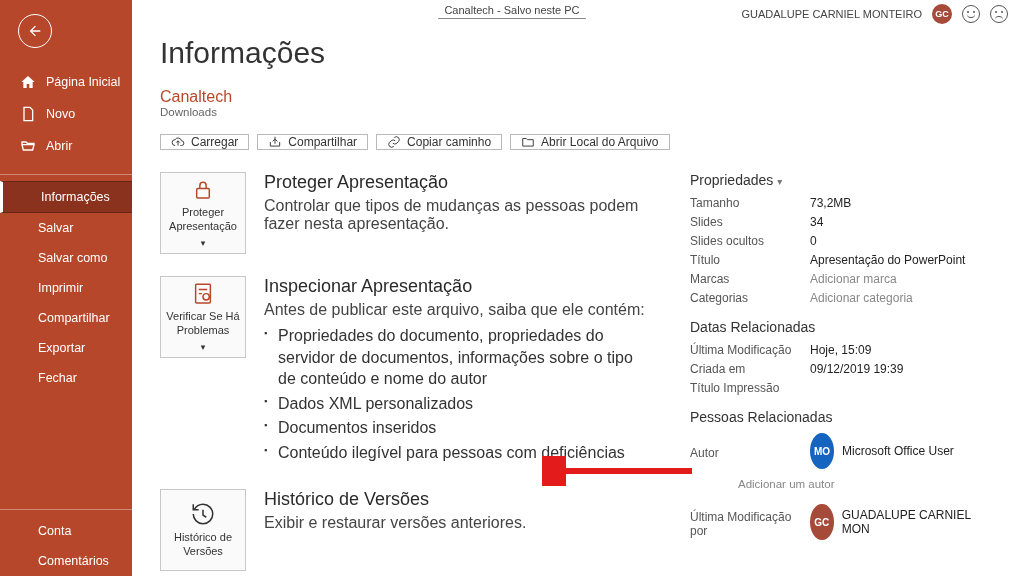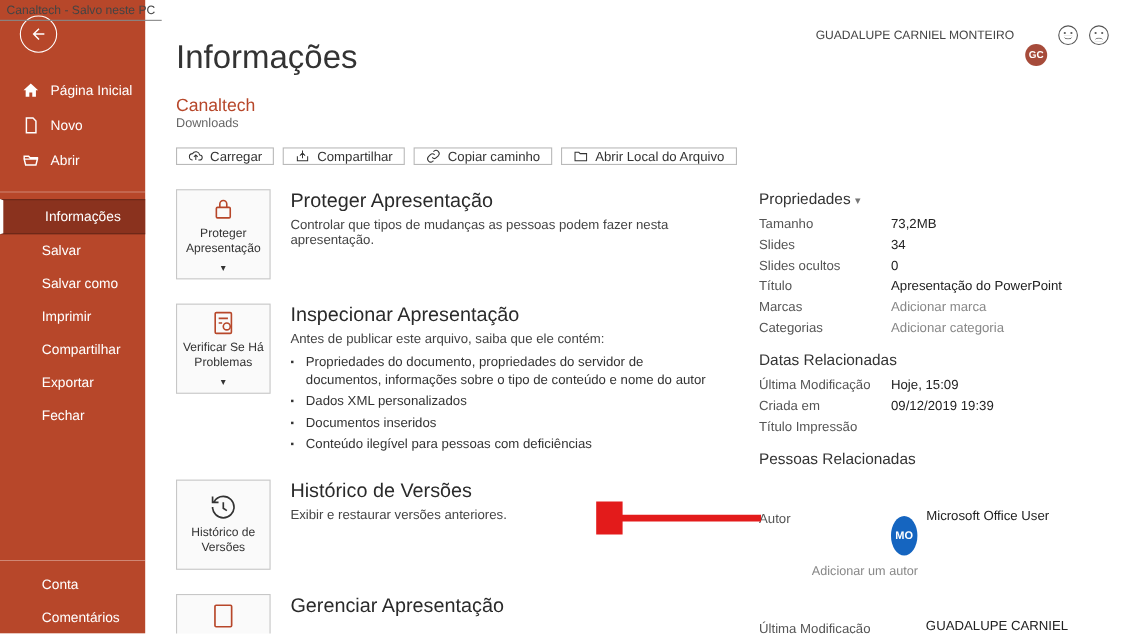--- a/index.html
+++ b/index.html
@@ -1,25 +1,25 @@
 <!DOCTYPE html>
 <html><head>
 <meta charset="utf-8">
 <style>
   * { box-sizing: border-box; margin: 0; padding: 0; }
   html, body { width: 1024px; height: 576px; font-family: "Segoe UI", sans-serif; overflow: hidden; background: #fff; }
   .app { display: flex; width: 100%; height: 100%; }
 
   
-  .topbar { position: absolute; top: 4px; left: 0; width: 100%; text-align: left; font-size: 11px; color: #444; pointer-events: none; }
+  .topbar { position: absolute; top: 4px; left: 0; width: 100%; text-align: center; font-size: 11px; color: #444; pointer-events: none; }
   .topbar .underline { border-bottom: 1px solid #888; display: inline-block; padding: 0 6px 2px 6px; }
 
   
   .userarea { position: absolute; top: 4px; right: 16px; display: flex; align-items: center; gap: 10px; font-size: 11px; color: #444; }
-  .avatar { width: 20px; height: 20px; border-radius: 50%; background: #a64b3a; color: #fff; display: flex; align-items: center; justify-content: center; font-size: 9px; font-weight: 600; margin-top: 36px; }
+  .avatar { width: 20px; height: 20px; border-radius: 50%; background: #a64b3a; color: #fff; display: flex; align-items: center; justify-content: center; font-size: 9px; font-weight: 600; }
   .avatar.blue { background: #1565c0; }
   .avatar.sm { width: 24px; height: 36px; font-size: 10px; }
   .face { width: 18px; height: 18px; border: 1.5px solid #555; border-radius: 50%; position: relative; }
   .face::before, .face::after { content: ""; position: absolute; background: #555; width: 2px; height: 2px; border-radius: 50%; top: 5px; }
   .face::before { left: 4px; } .face::after { right: 4px; }
   .face .mouth { position: absolute; width: 8px; height: 4px; border-bottom: 1.5px solid #555; border-radius: 0 0 8px 8px; left: 4px; top: 8px; }
   .face.sad .mouth { border-bottom: none; border-top: 1.5px solid #555; border-radius: 8px 8px 0 0; top: 10px; }
 
   
   .sidebar { width: 132px; min-width: 132px; background: #b7472a; color: #fff; display: flex; flex-direction: column; padding-top: 14px; font-size: 12.5px; }
@@ -44,22 +44,22 @@
 
   .content { display: flex; gap: 36px; }
   .left { flex: 1; }
   .right { width: 310px; font-size: 12.5px; color: #333; }
 
   .section { display: flex; gap: 18px; margin-bottom: 22px; }
   .bigbtn { width: 86px; min-width: 86px; height: 82px; border: 1px solid #c7c7c7; background: #fafafa; display: flex; flex-direction: column; align-items: center; justify-content: center; gap: 4px; font-size: 11px; color: #333; text-align: center; line-height: 1.25; cursor: pointer; padding: 4px; }
   .bigbtn svg { width: 26px; height: 26px; }
   .bigbtn .chev { font-size: 9px; }
   .sectext h2 { font-size: 18px; font-weight: 400; color: #2a2a2a; margin-bottom: 4px; }
-  .sectext p { font-size: 12px; color: #444; margin-bottom: 6px; }
-  .sectext ul { list-style: none; font-size: 12px; color: #333; padding-left: 14px; }
+  .sectext p { font-size: 16px; color: #444; margin-bottom: 6px; }
+  .sectext ul { list-style: none; font-size: 16px; color: #333; padding-left: 14px; }
   .sectext li { position: relative; margin-bottom: 3px; line-height: 1.35; }
   .sectext li::before { content: "▪"; position: absolute; left: -14px; font-size: 9px; top: 2px; color: #333; }
 
   .right h3 { font-size: 14px; font-weight: 400; color: #333; margin-bottom: 8px; }
   .right .chev { font-size: 10px; color: #777; }
   .kv { display: flex; margin-bottom: 5px; font-size: 12px; }
   .kv .k { width: 120px; color: #555; }
   .kv .v { flex: 1; color: #222; }
   .kv .v.placeholder { color: #888; cursor: pointer; }
   .right .subh { font-size: 14px; color: #333; margin: 14px 0 8px 0; }

